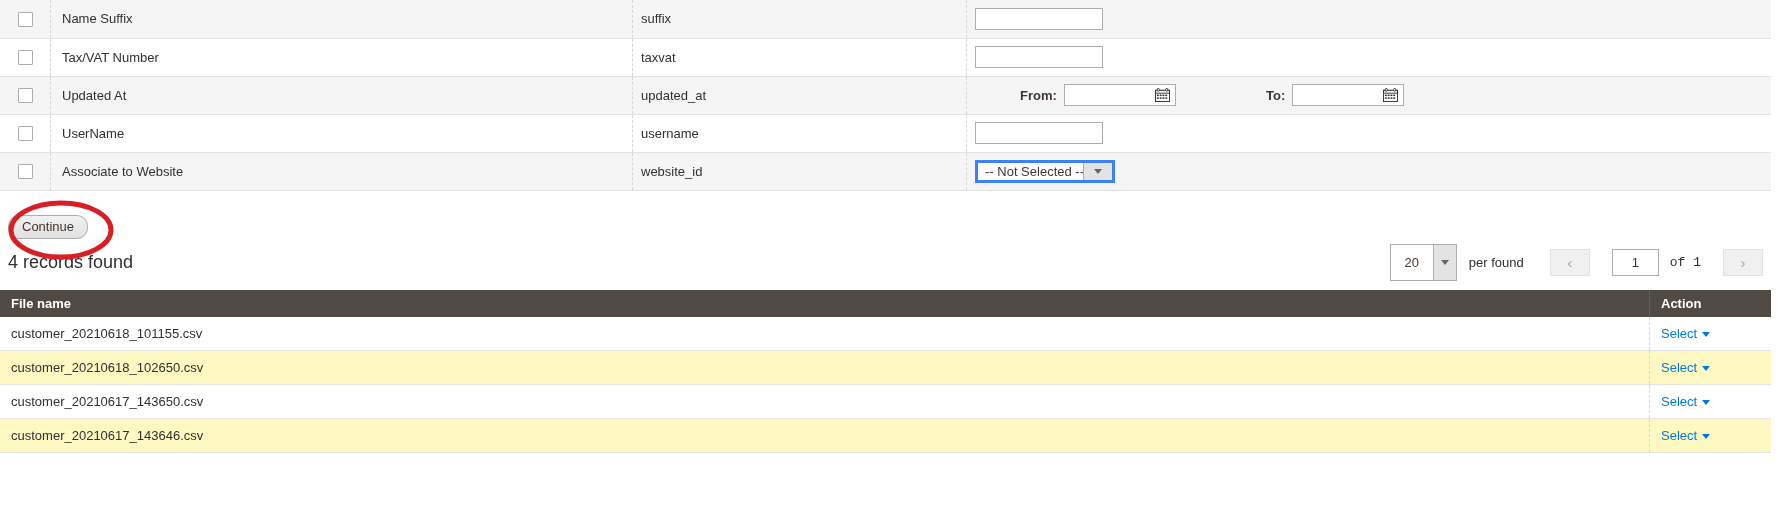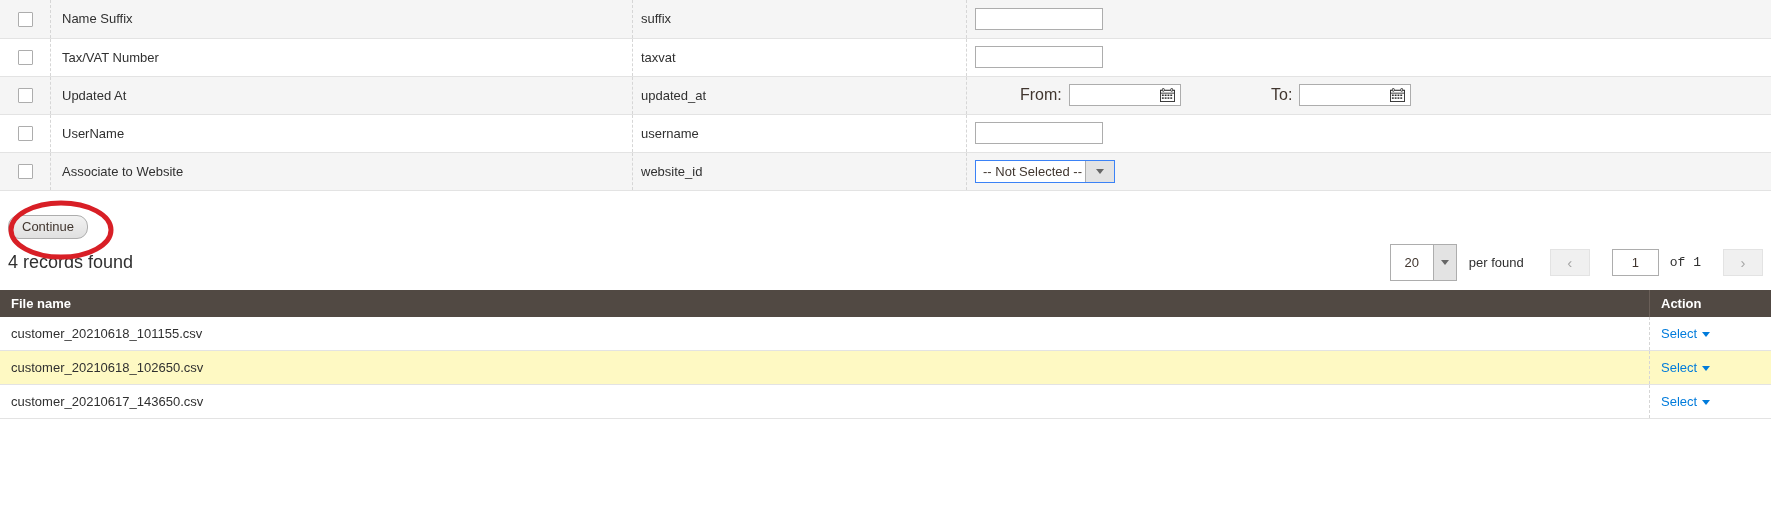--- a/index.html
+++ b/index.html
@@ -52,21 +52,21 @@
     box-sizing:border-box;
     font-family:"Liberation Sans", sans-serif;
     font-size:13px;
     padding:0 4px;
     color:#303030;
     vertical-align:middle;
   }
 
   .date-wrap{display:inline-flex;align-items:center;}
   .date-lbl{
-    font-weight:normal;color:#41362f;font-size:16px;
+    font-weight:bold;color:#41362f;font-size:13px;
     margin-right:7px;
     padding-left:45px;
   }
   .date-box{
     position:relative;
     display:inline-flex;align-items:center;
     width:112px;height:22px;
     border:1px solid #adadad;background:#fff;
     box-sizing:border-box;
   }
@@ -80,21 +80,21 @@
     width:15px;height:14px;
     margin-right:3px;
     flex:0 0 auto;
     cursor:pointer;
   }
   .gap-to{display:inline-block;width:38px;}
 
   .sel-wrap{
     display:inline-flex;align-items:stretch;
     height:23px;width:140px;
-    border:1px solid #3b82f6;
+    border:3px solid #3b82f6;
     box-sizing:border-box;
     background:#fff;
     cursor:pointer;
     vertical-align:middle;
   }
   .sel-val{
     flex:1 1 auto;display:flex;align-items:center;
     padding-left:7px;font-size:13px;color:#41362f;
     white-space:nowrap;overflow:hidden;
   }
@@ -381,14 +381,20 @@
       <td class="col-action">
         <a class="sel-link"><span>Select</span><span class="tri"></span></a>
       </td>
     </tr>
     <tr class="odd">
       <td>customer_20210617_143650.csv</td>
       <td class="col-action">
         <a class="sel-link"><span>Select</span><span class="tri"></span></a>
       </td>
     </tr>
+    <tr class="even">
+      <td>customer_20210617_143646.csv</td>
+      <td class="col-action">
+        <a class="sel-link"><span>Select</span><span class="tri"></span></a>
+      </td>
+    </tr>
   </tbody>
 </table>
 
 </body></html>

